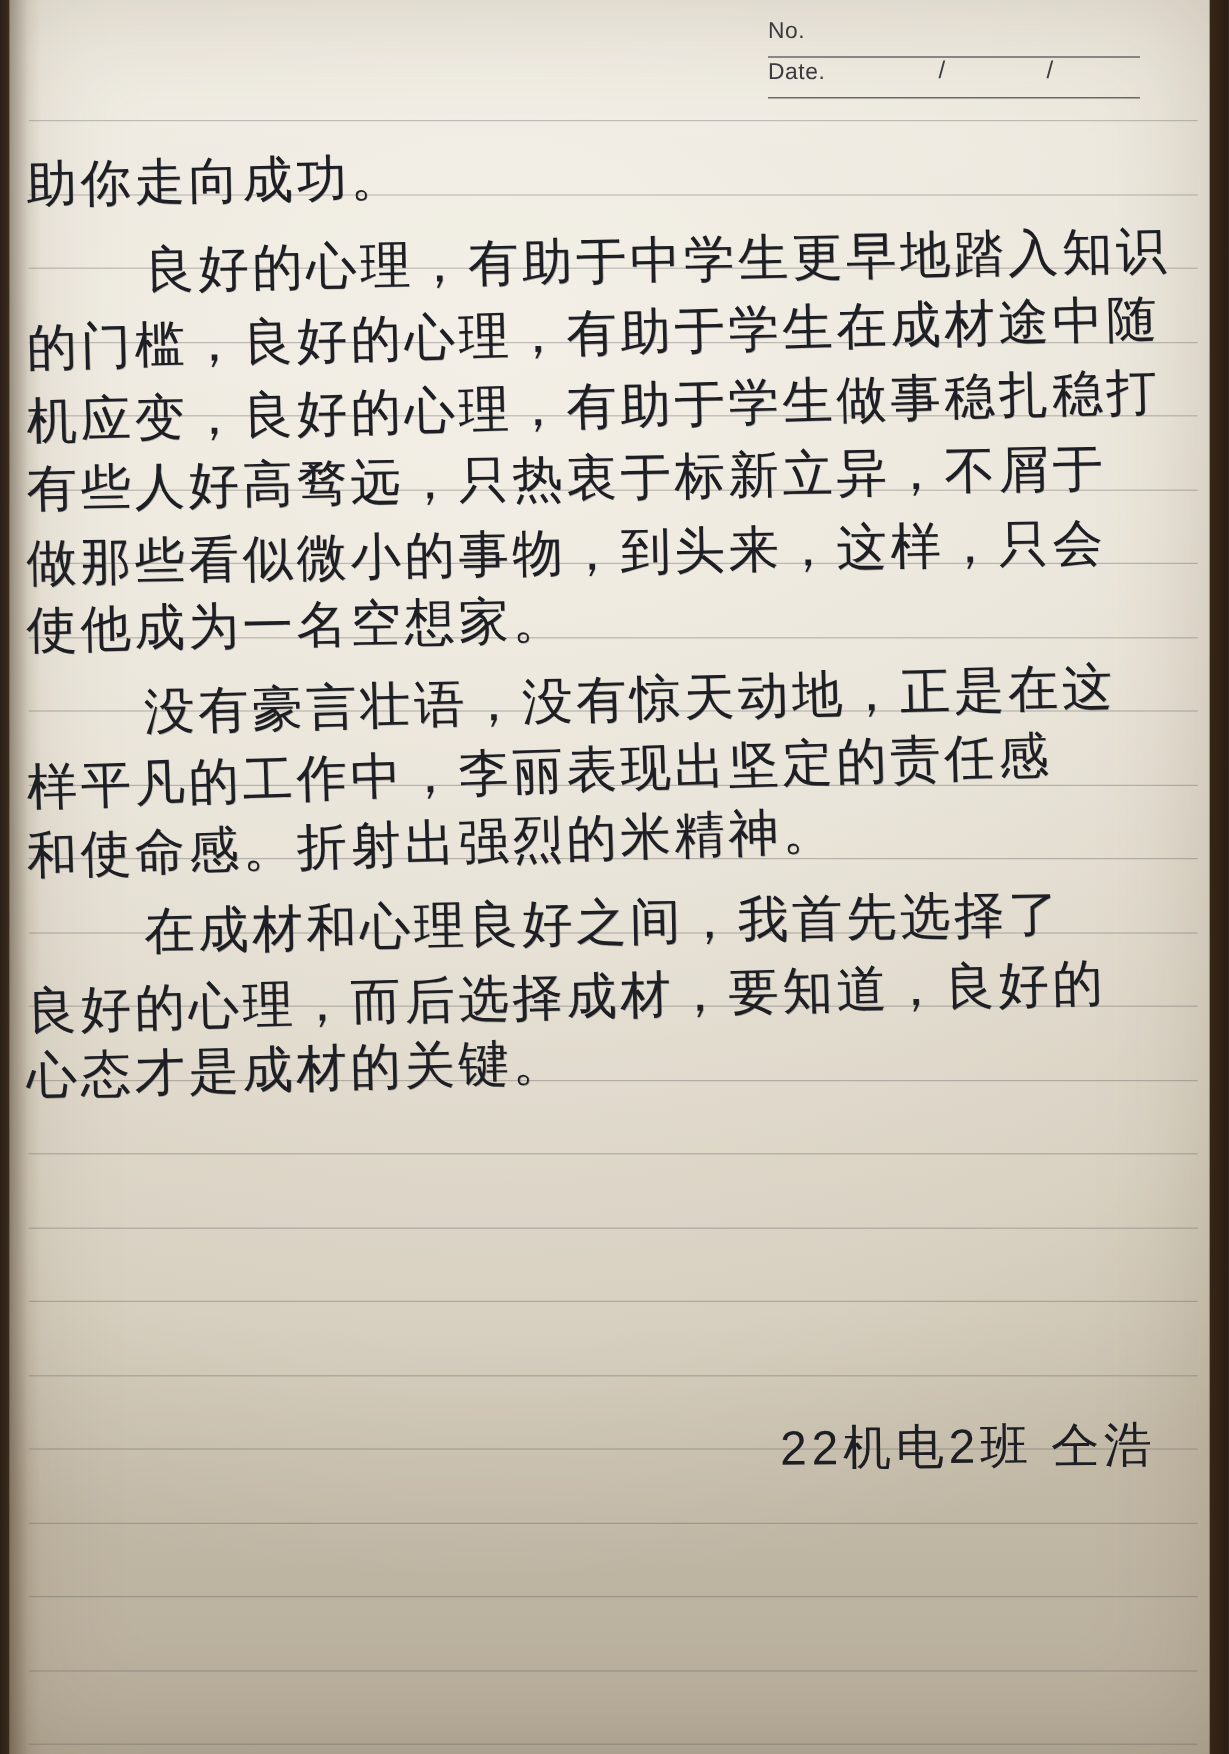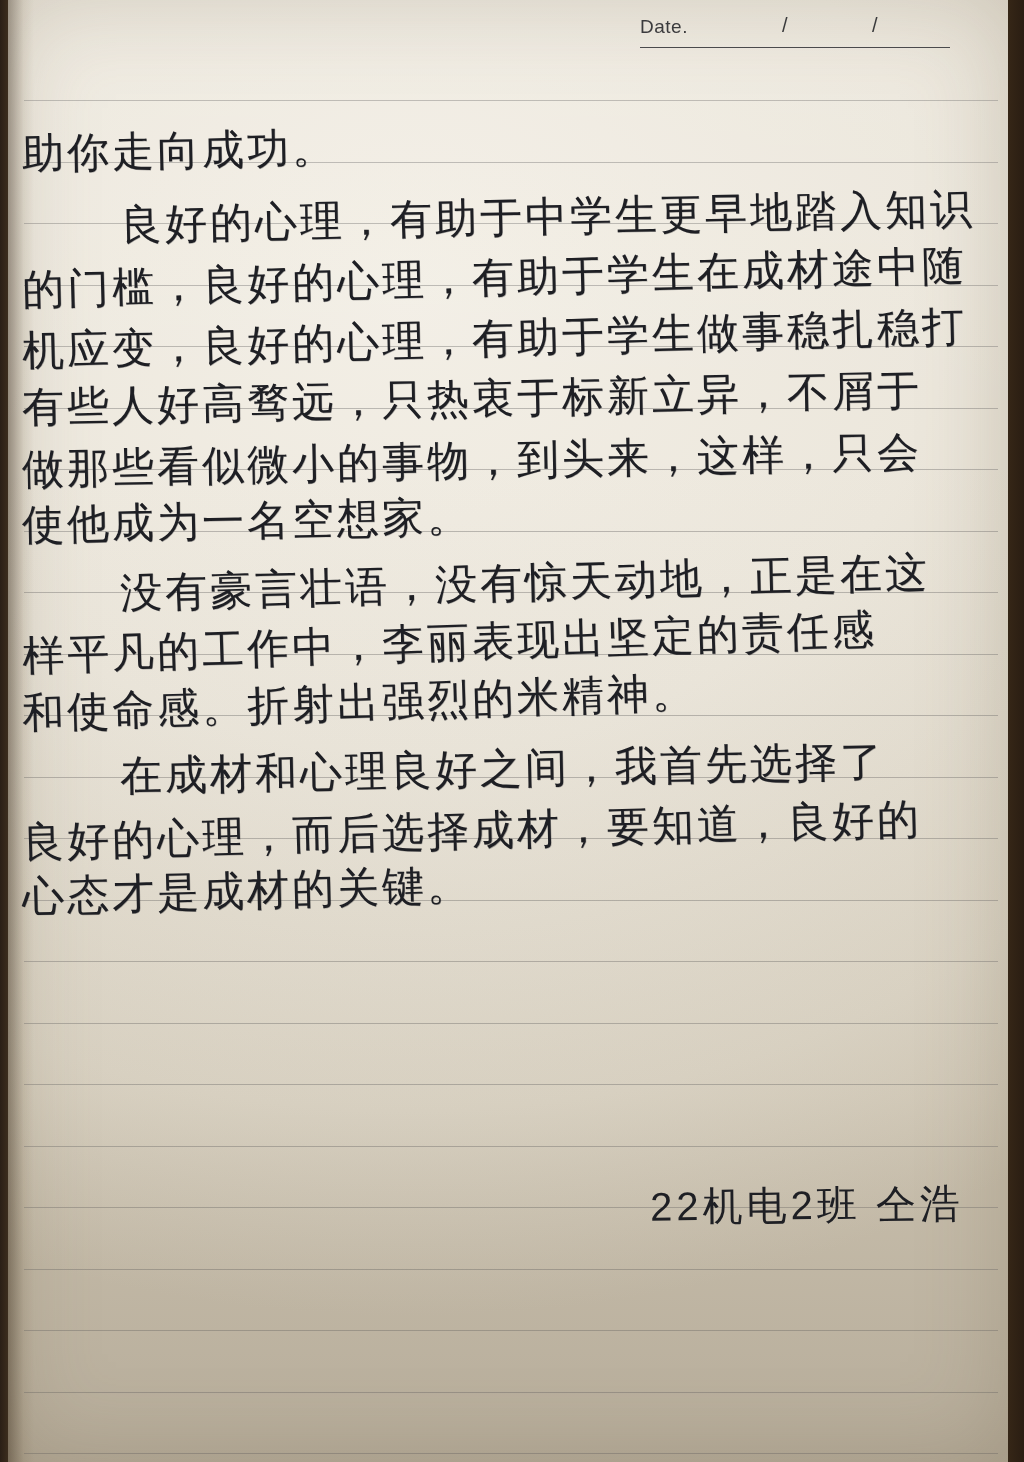--- a/index.html
+++ b/index.html
@@ -180,20 +180,24 @@
         <div class="rule" style="top: 1207px;"></div>
         <div class="rule" style="top: 1268.5px;"></div>
         <div class="rule" style="top: 1330px;"></div>
         <div class="rule" style="top: 1391.5px;"></div>
         <div class="rule" style="top: 1453px;"></div>
       </div>
   </div>
 
   <div class="header">
     <div class="hdr-row">
+      <span class="hdr-label">No.</span>
+      <span class="hdr-line"></span>
+    </div>
+    <div class="hdr-row">
       <span class="hdr-label">Date.</span>
       <span class="slash s1">/</span>
       <span class="slash s2">/</span>
       <span class="hdr-line"></span>
     </div>
   </div>
 
   <div class="hand" id="hand">
       <div class="hline r1" style="top: 130px; left: 22px;">助你走向成功。</div>
       <div class="hline r1" style="top: 196px; left: 120px;">良好的心理，有助于中学生更早地踏入知识</div>

